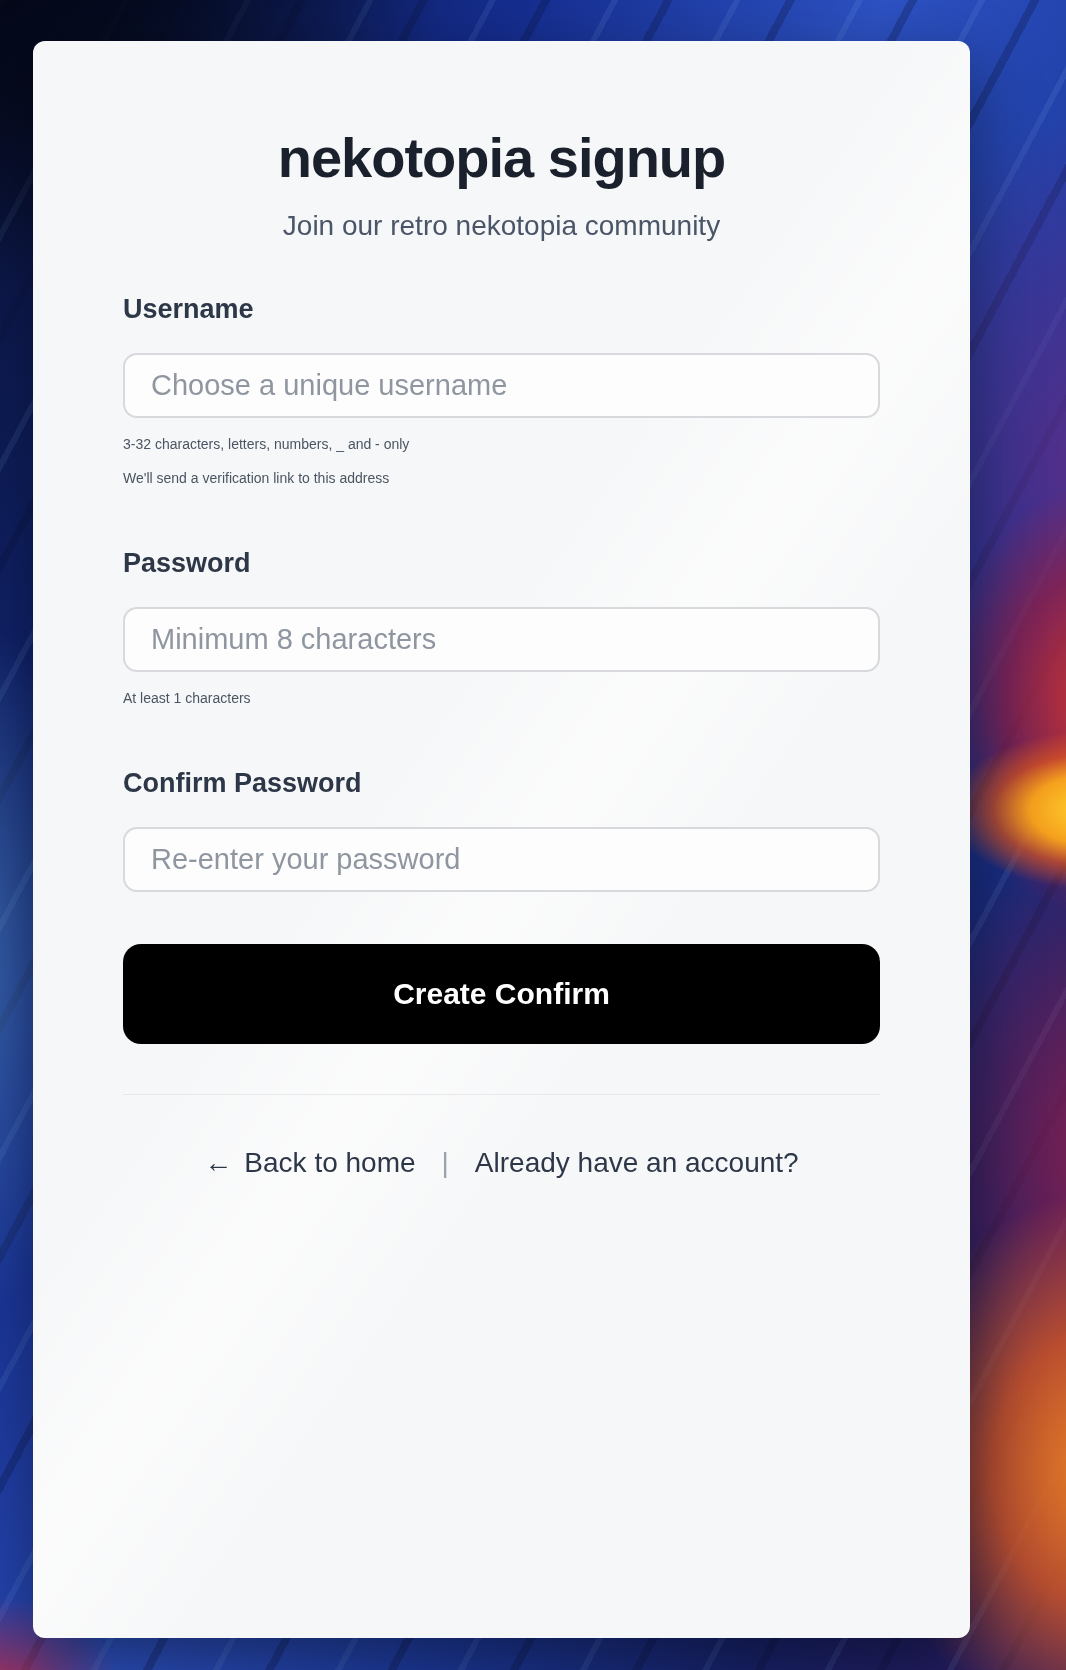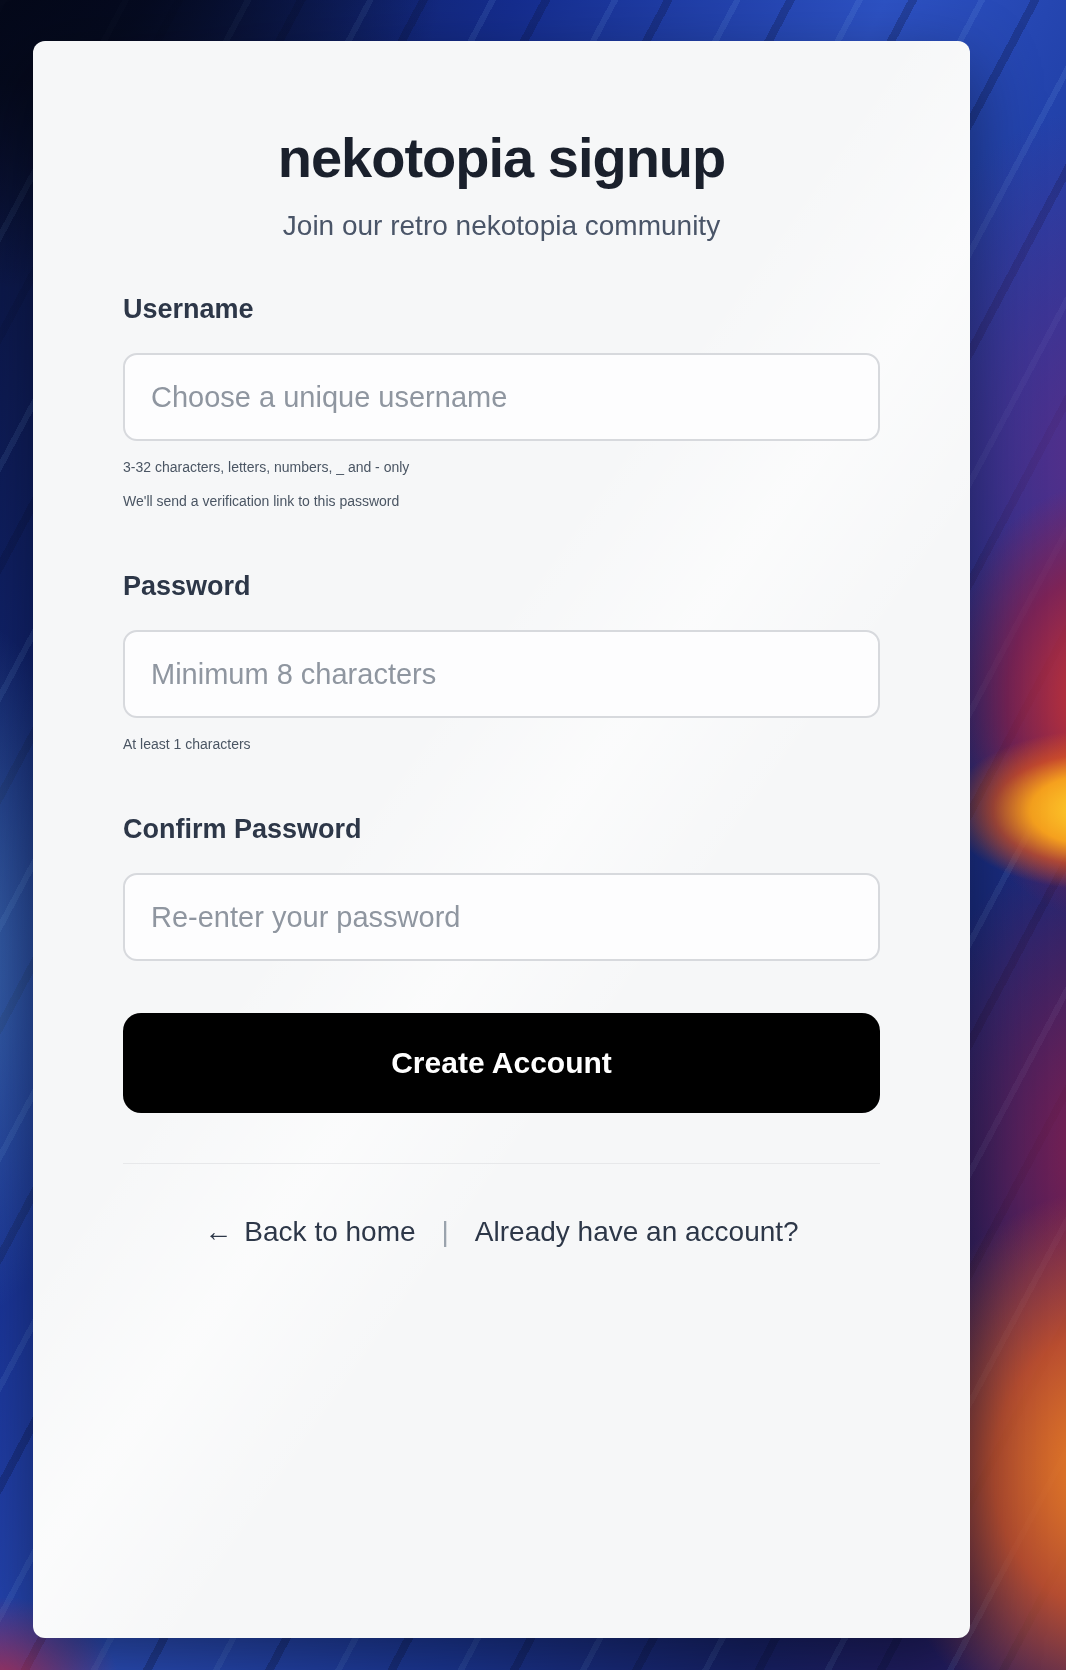--- a/index.html
+++ b/index.html
@@ -73,21 +73,21 @@
     font-weight: 700;
     color: #2d3748;
   }
   .field-label.first { margin-top: 52px; }
 
   .text-input {
     display: block;
     box-sizing: border-box;
     margin-top: 28px;
     width: 100%;
-    height: 88px;
+    height: 65px;
     padding: 0 26px;
     font-family: "Liberation Sans", sans-serif;
     font-size: 29px;
     color: #2d3748;
     background: #fdfdfe;
     border: 2px solid #d7d9dd;
     border-radius: 14px;
     outline: none;
   }
   .text-input::placeholder { color: #8f96a0; opacity: 1; }
@@ -148,35 +148,35 @@
     <h1 class="title">nekotopia signup</h1>
     <p class="subtitle">Join our retro nekotopia community</p>
 
     <div>
       <div class="field-label first">Username</div>
       <input type="text" class="text-input" placeholder="Choose a unique username" style="">
       <div class="hint">3-32 characters, letters, numbers, _ and - only</div>
     </div>
 
     <div>
-      <div class="hint">We'll send a verification link to this password</div>
+      <div class="hint">We'll send a verification link to this address</div>
     </div>
 
     <div>
       <div class="field-label">Password</div>
       <input type="password" class="text-input" placeholder="Minimum 8 characters" style="">
       <div class="hint">At least 1 characters</div>
     </div>
 
     <div>
       <div class="field-label">Confirm Password</div>
       <input type="password" class="text-input" placeholder="Re-enter your password" style="">
     </div>
 
-    <button class="submit-btn">Create Account</button>
+    <button class="submit-btn">Create Confirm</button>
 
     <hr class="divider">
 
     <div class="footer-links">
       <a class="footer-link">
         <span>←</span>
         <span>Back to home</span>
       </a>
       <span class="footer-sep">|</span>
       <a class="footer-link">Already have an account?</a>

